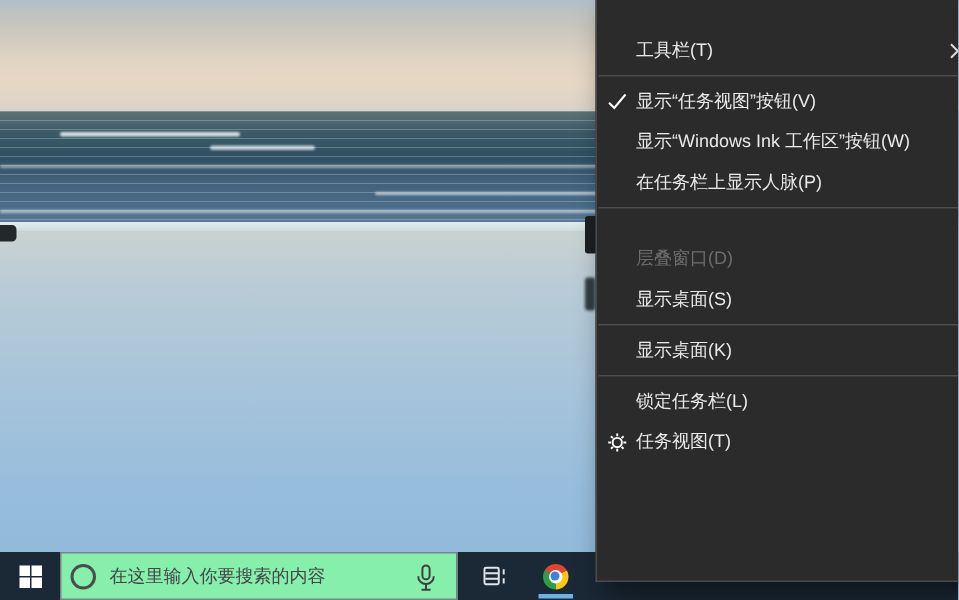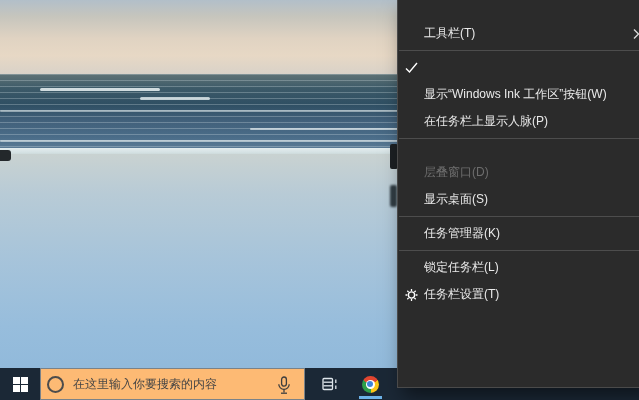--- a/index.html
+++ b/index.html
@@ -33,21 +33,21 @@
   .menu-item.disabled { color:#6d6d6d;margin-top:20px; }
   .menu-item .left-icon { position:absolute; left:7px; top:50%; transform:translateY(-50%); width:13px; height:13px; }
   .menu-item .sub-arrow { position:absolute; right:8px; top:50%; transform:translateY(-50%); width:7px; height:12px; }
   .menu-sep { height:1px; margin:3px 1px; background:#4d4d4d; }
 
   
   .taskbar { position:absolute; left:0; top:368px; width:639px; height:32px; background:#1b2836; z-index:5; display:flex; }
   .start-button { width:40px; height:32px; display:flex; align-items:center; justify-content:center; }
   .win-logo { display:grid; grid-template-columns:7px 7px; grid-template-rows:7px 7px; gap:1px; }
   .win-logo span { background:#ffffff; }
-  .search-box { position:relative; width:265px; height:32px; background:#fdba74; border:1px solid #7a8288; display:flex; align-items:center;padding-left:48px; }
+  .search-box { position:relative; width:265px; height:32px; background:#86efac; border:1px solid #7a8288; display:flex; align-items:center;padding-left:48px; }
   .cortana-ring { position:absolute; left:6px; top:7px; width:17px; height:17px; border:2.5px solid #4c4c4c; border-radius:50%; }
   .search-text { position:absolute; left:32px; top:0; line-height:31px; font-size:12px; color:#454545; white-space:nowrap; }
   .mic { position:absolute; right:13px; top:7px; }
   .tb-button { width:40px; height:32px; display:flex; align-items:center; justify-content:center; position:relative; }
   .chrome-ball { position:relative; width:17px; height:17px; border-radius:50%;
     background:conic-gradient(from -60deg,#e2452f 0 120deg,#fcc517 120deg 240deg,#2d9e48 240deg 360deg); }
   .chrome-ball::before { content:""; position:absolute; left:4px; top:4px; width:9px; height:9px; background:#fff; border-radius:50%; }
   .chrome-ball::after { content:""; position:absolute; left:5.5px; top:5.5px; width:6px; height:6px; background:#3f84d9; border-radius:50%; }
   .chrome-underline { position:absolute; left:9px; bottom:1px; width:23px; height:3px; background:#6cb2e8; }
 </style>
@@ -80,20 +80,21 @@
         </svg>
     </div>
 
     <div class="menu-sep"></div>
 
 
     <div class="menu-item">
       <svg class="left-icon" viewBox="0 0 13 13">
           <polyline points="1,7 4.5,10.5 12,1.5" fill="none" stroke="#ffffff" stroke-width="1.4"></polyline>
         </svg>
+      <span>显示“任务视图”按钮(V)</span>
     </div>
 
     <div class="menu-item">
       <span>显示“Windows Ink 工作区”按钮(W)</span>
     </div>
 
     <div class="menu-item">
       <span>在任务栏上显示人脉(P)</span>
     </div>
 
@@ -106,37 +107,37 @@
 
 
 
     <div class="menu-item">
       <span>显示桌面(S)</span>
     </div>
 
     <div class="menu-sep"></div>
 
     <div class="menu-item">
-      <span>任务管理器(K)</span>
+      <span>显示桌面(K)</span>
     </div>
 
     <div class="menu-sep"></div>
 
     <div class="menu-item">
       <span>锁定任务栏(L)</span>
     </div>
 
     <div class="menu-item">
       <svg class="left-icon" viewBox="0 0 13 13">
         <g stroke="#ffffff" stroke-width="1.3" fill="none">
           <circle cx="6.5" cy="6.5" r="3.1"></circle>
           <path d="M6.5,0.5 V2.4 M6.5,10.6 V12.5 M0.5,6.5 H2.4 M10.6,6.5 H12.5 M2.3,2.3 L3.6,3.6 M9.4,9.4 L10.7,10.7 M10.7,2.3 L9.4,3.6 M3.6,9.4 L2.3,10.7"></path>
         </g>
       </svg>
-      <span>任务栏设置(T)</span>
+      <span>任务视图(T)</span>
     </div>
 
   </div>
 
   <div class="taskbar">
 
     <div class="start-button">
       <div class="win-logo">
         <span></span>
           <span></span>

